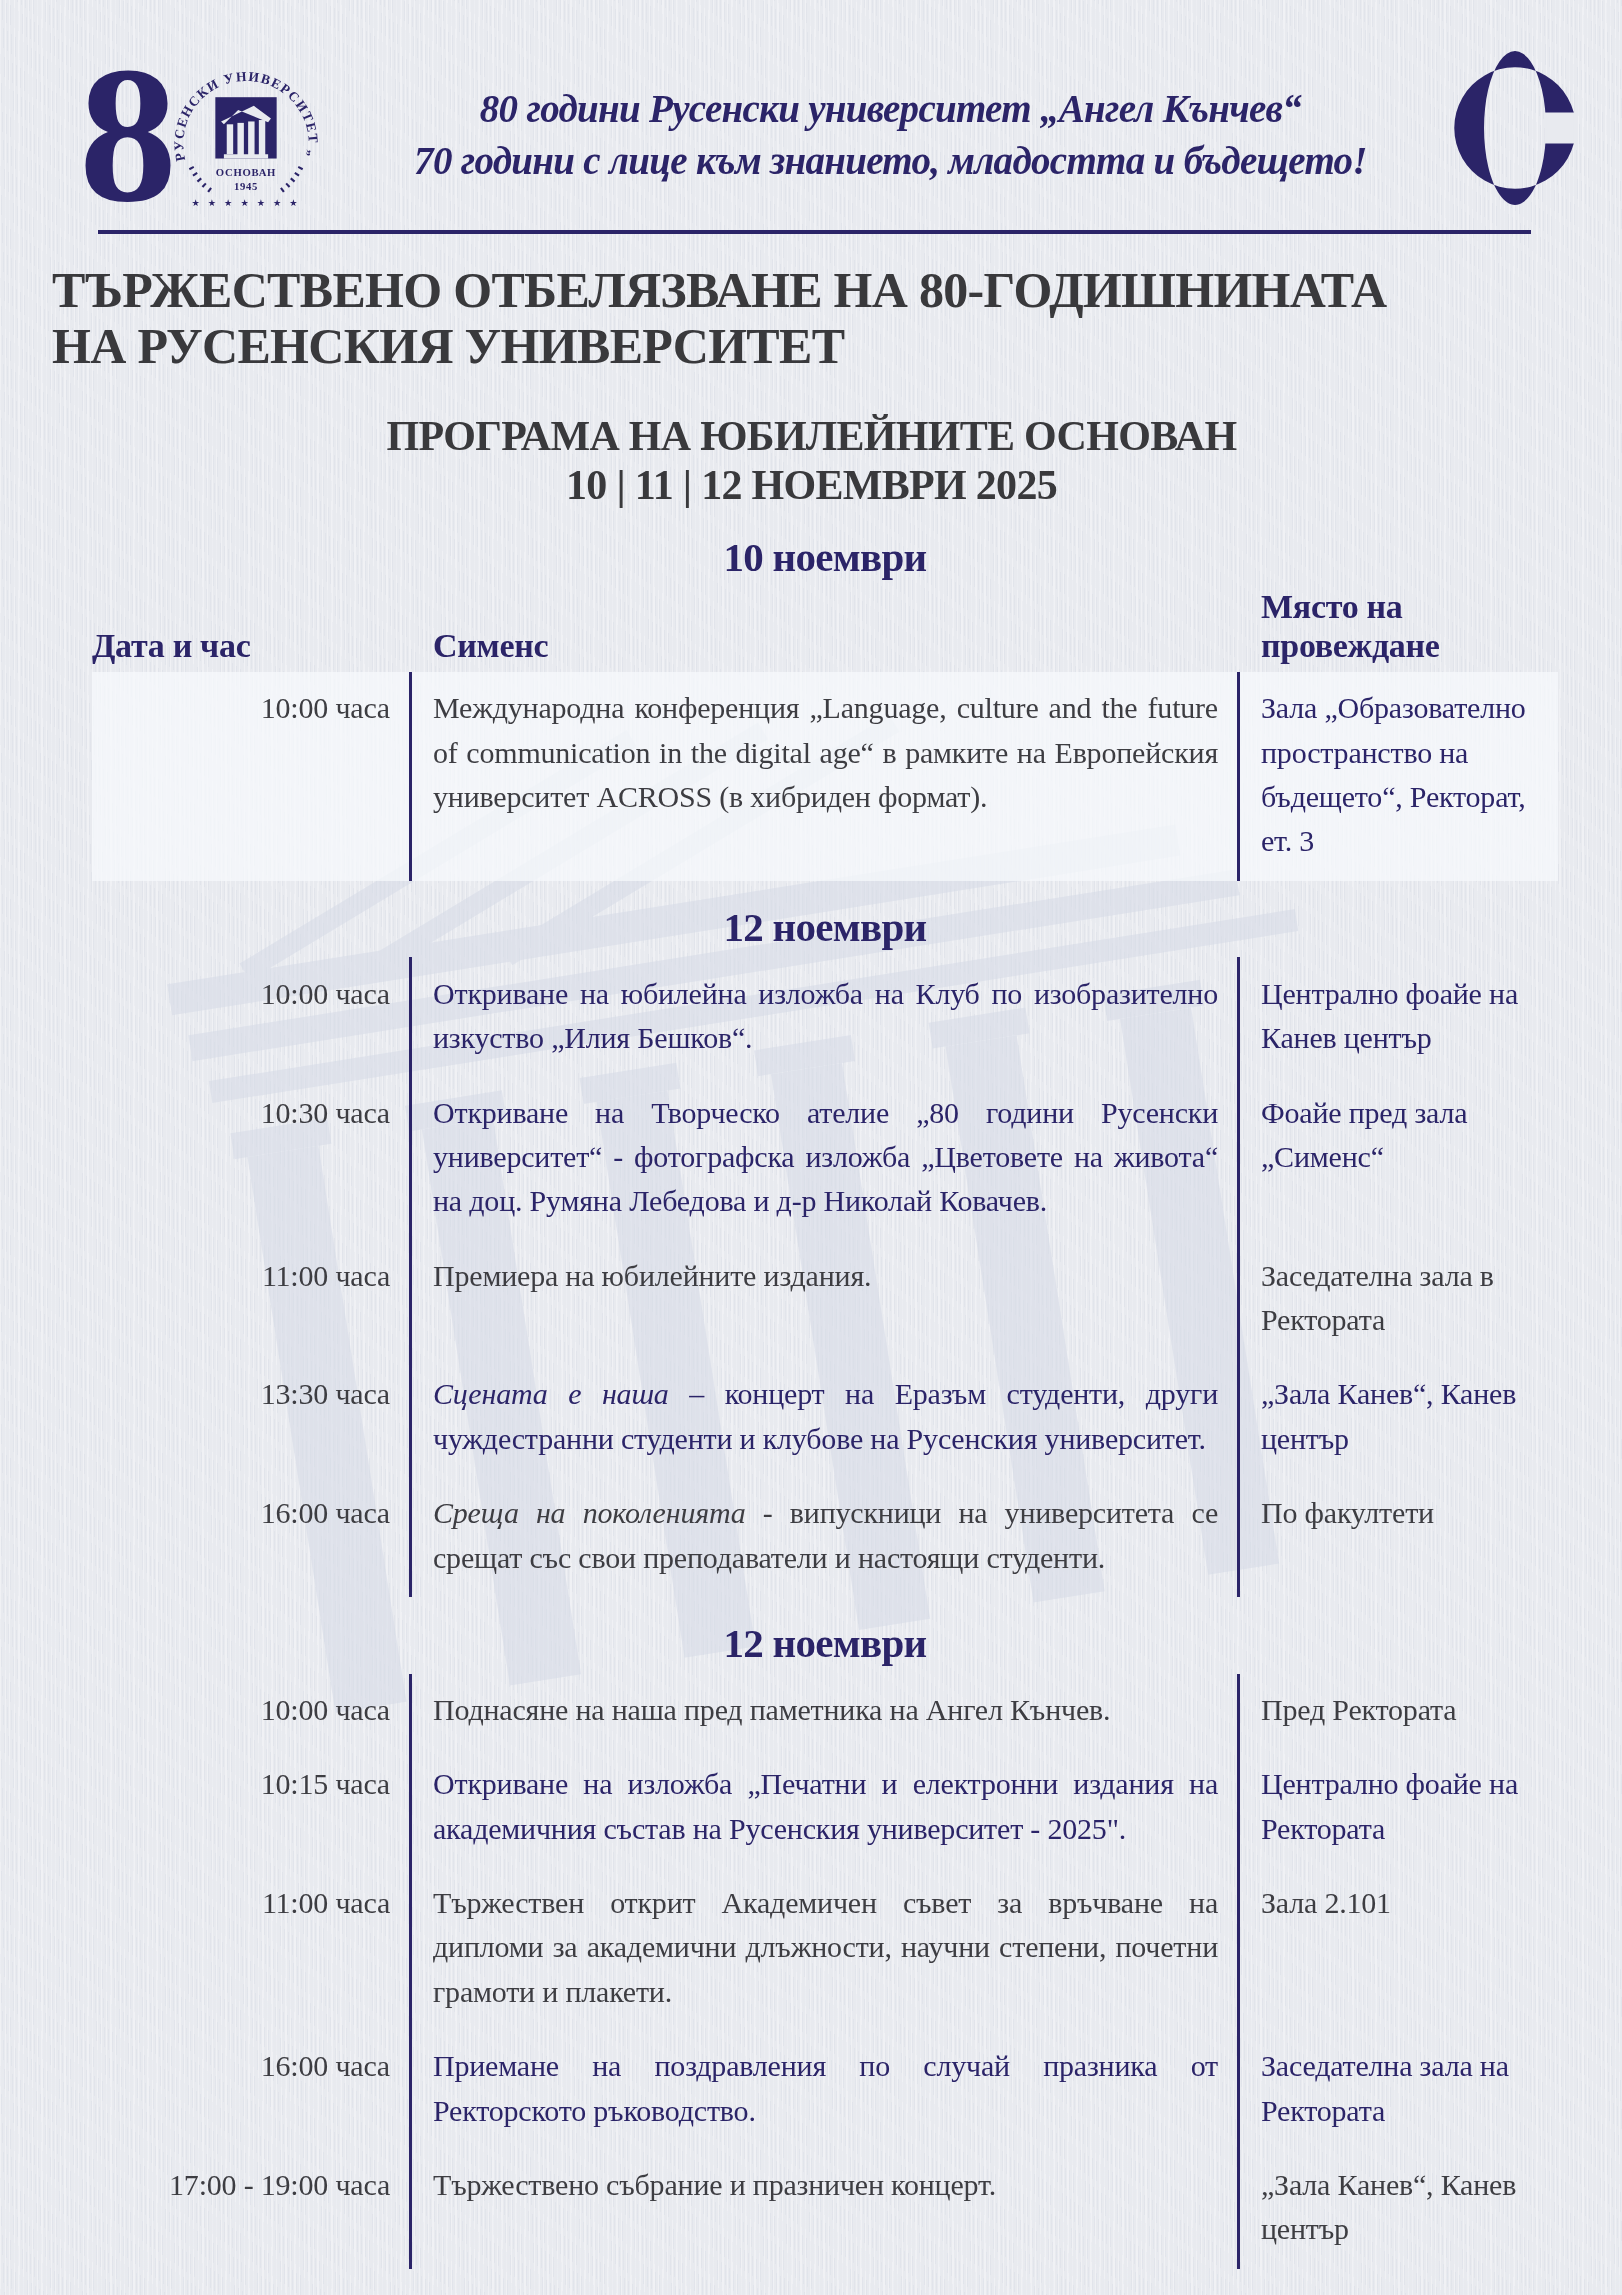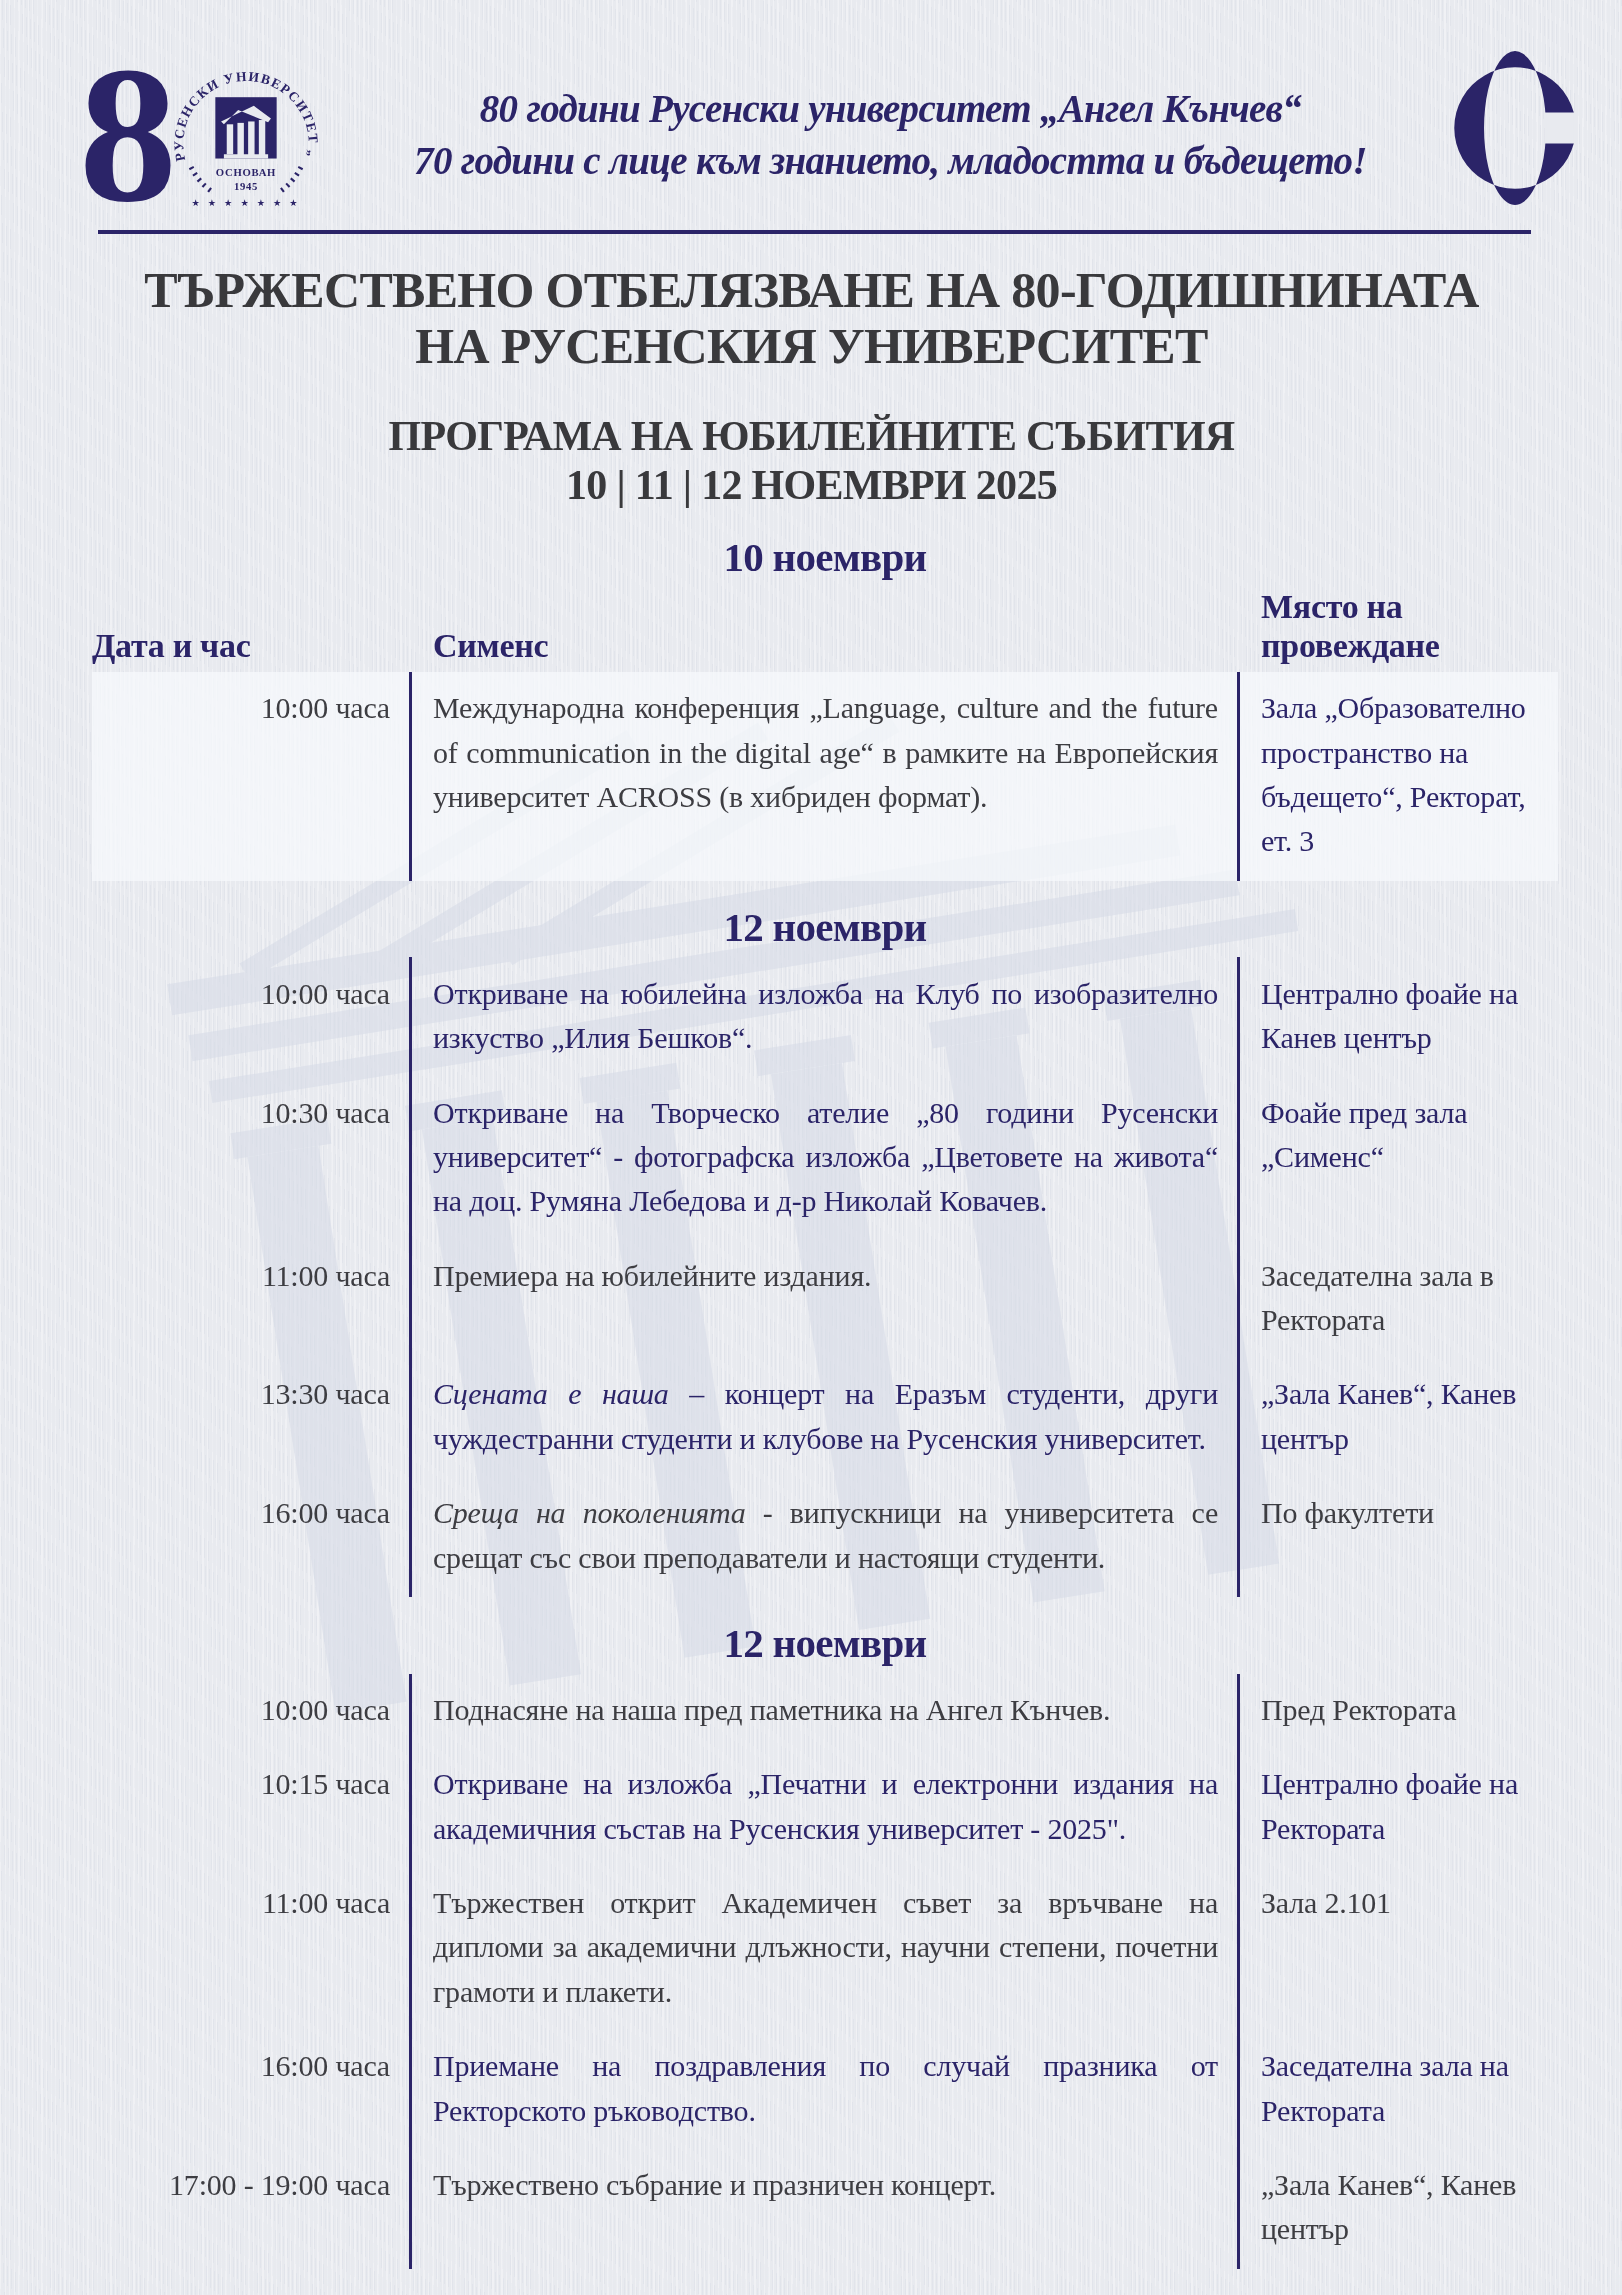--- a/index.html
+++ b/index.html
@@ -35,21 +35,21 @@
     font-size:39px;line-height:1.32;letter-spacing:-0.7px;
     font-family:"Liberation Serif",serif;
   }
   .clogo{flex:0 0 auto;margin-top:-13px;}
   .rule{
     height:4.6px;background:var(--navy);
     margin:6.5px 92px 0 98px;
   }
   
   .main-title{
-    margin:27.5px 52px 0 52px;text-align:center;
+    margin:27.5px 52px 0 52px;
     font-size:50px;font-weight:bold;color:var(--title);
     line-height:1.12;letter-spacing:-0.7px;
   }
   .program-title{
     margin:38px 52px 0 52px;text-align:center;
     font-size:42px;font-weight:bold;color:var(--title);
     line-height:1.18;letter-spacing:-0.7px;
   }
   
   .section-date{
@@ -170,21 +170,21 @@
     </header>
 
     <div class="rule"></div>
 
     <h1 class="main-title">
       <span style="display:block">ТЪРЖЕСТВЕНО ОТБЕЛЯЗВАНЕ НА 80-ГОДИШНИНАТА</span>
       <span style="display:block">НА РУСЕНСКИЯ УНИВЕРСИТЕТ</span>
     </h1>
 
     <div class="program-title">
-      <span style="display:block">ПРОГРАМА НА ЮБИЛЕЙНИТЕ СЪБИТИЯ</span>
+      <span style="display:block">ПРОГРАМА НА ЮБИЛЕЙНИТЕ ОСНОВАН</span>
       <span style="display:block">10 | 11 | 12 НОЕМВРИ 2025</span>
     </div>
 
     <div id="sections">
         <section class="section">
           <h2 class="section-date">10 ноември</h2>
           <div class="thead">
             <div class="th">Дата и час</div>
             <div class="th">Сименс</div>
             <div class="th">Място на провеждане</div>

